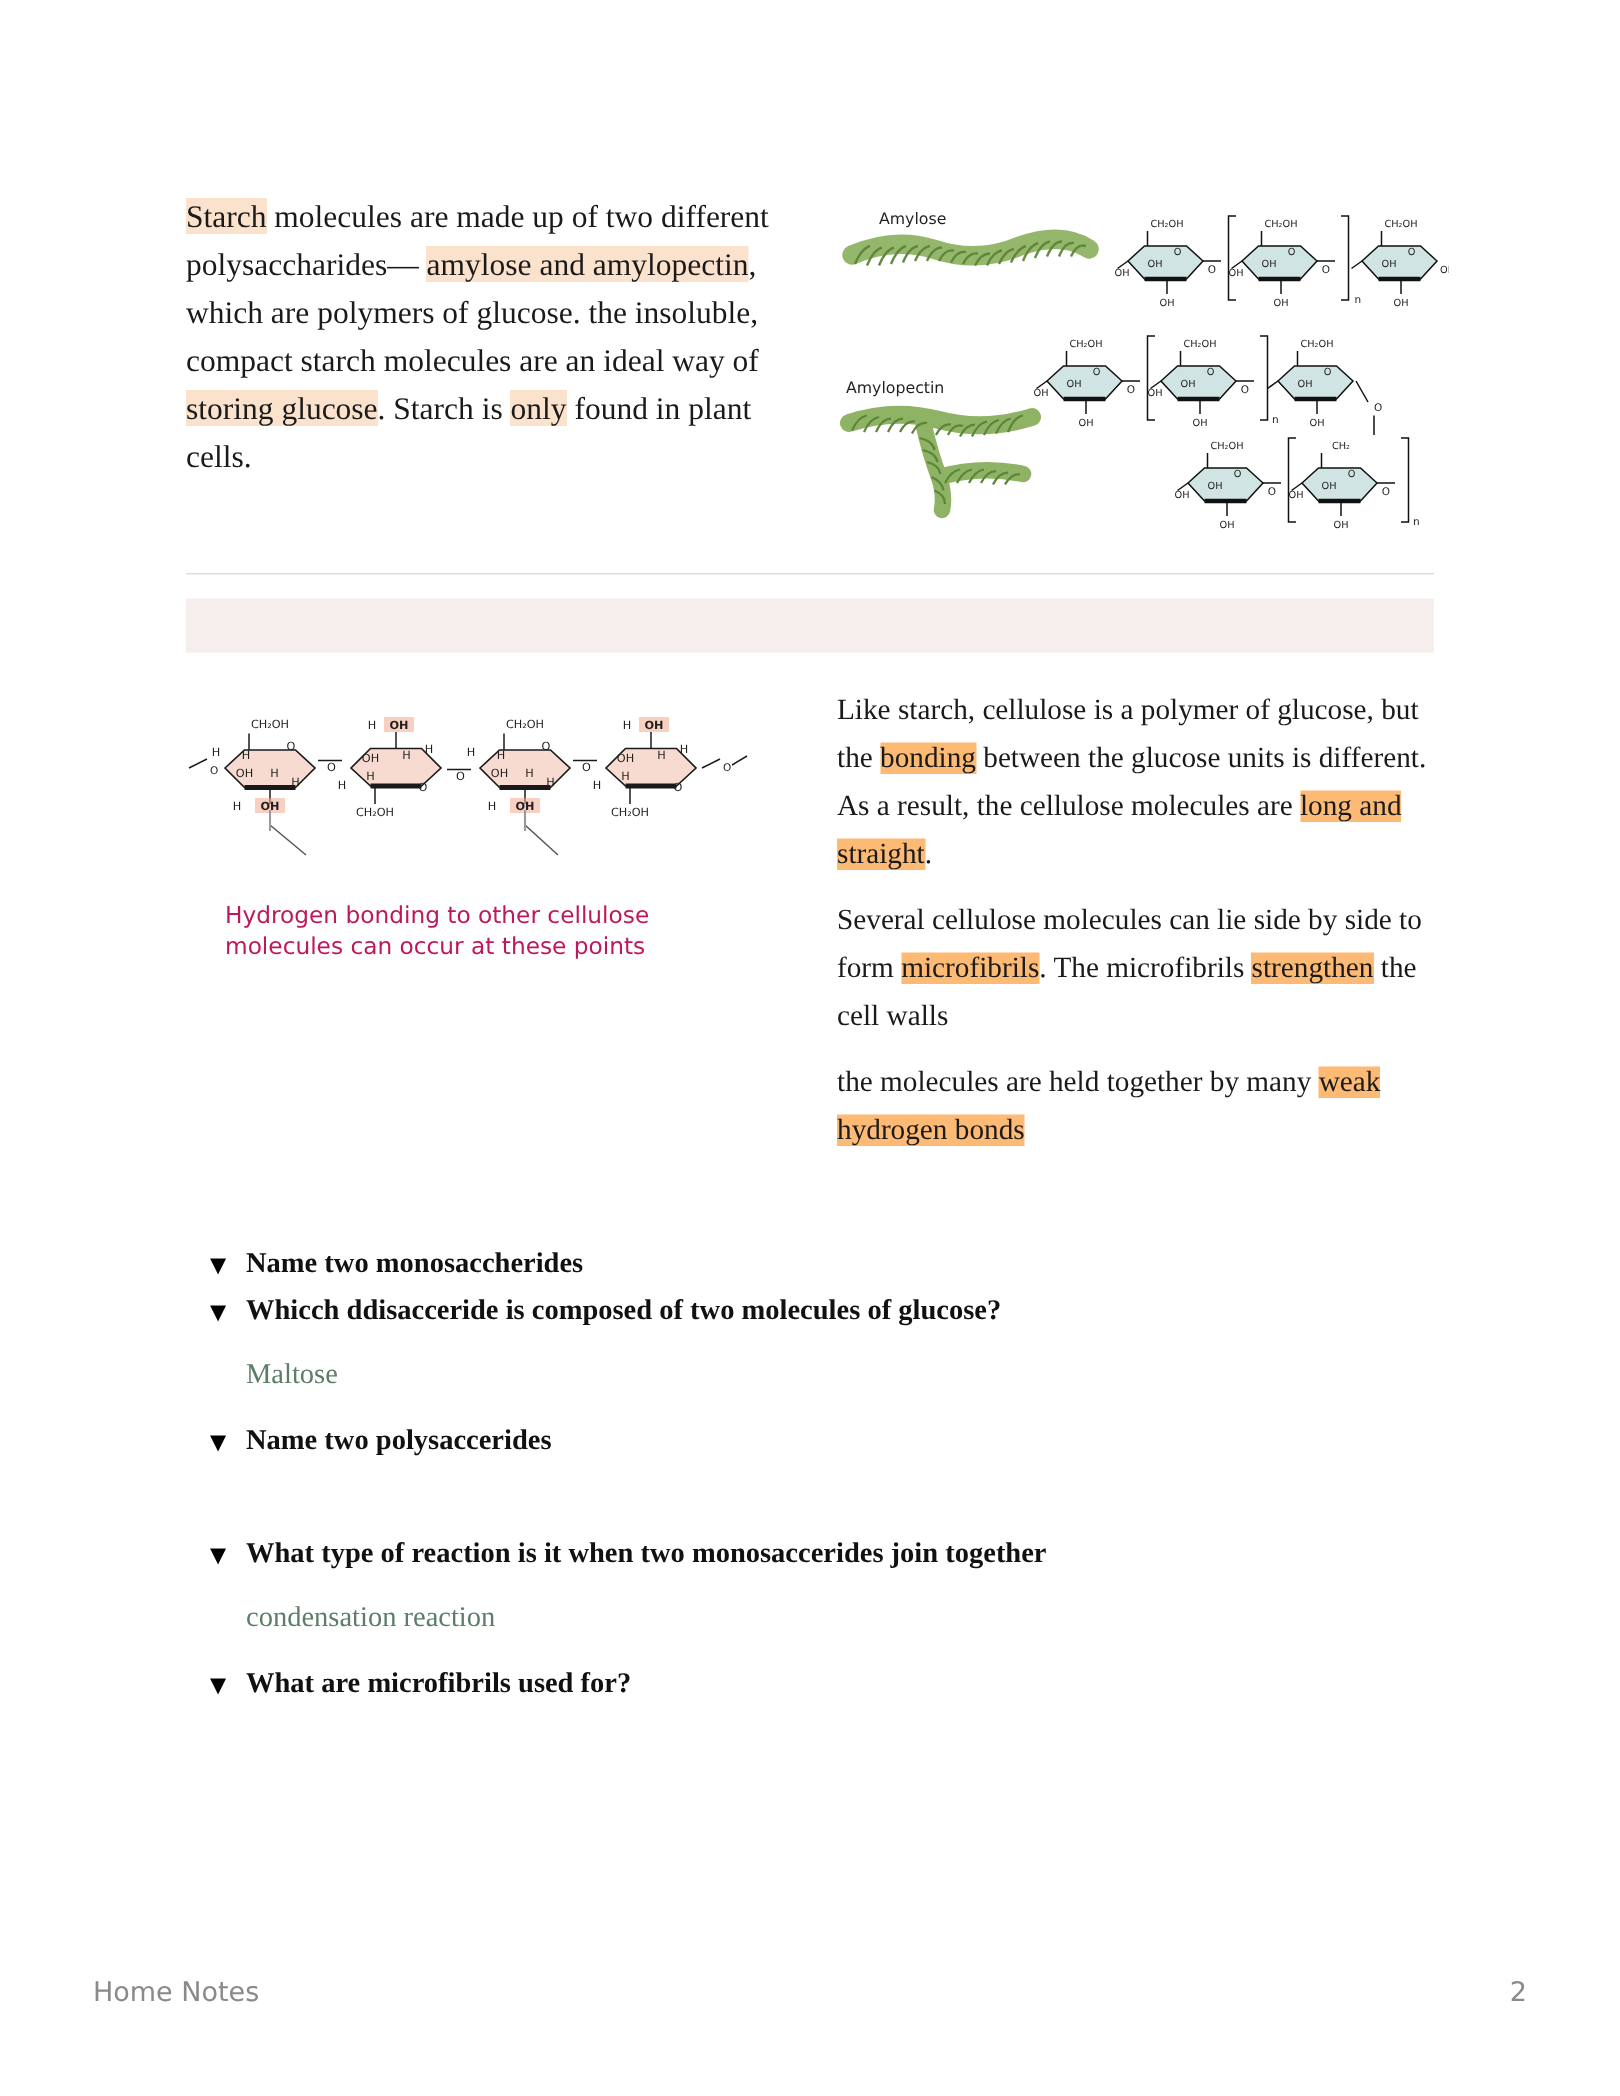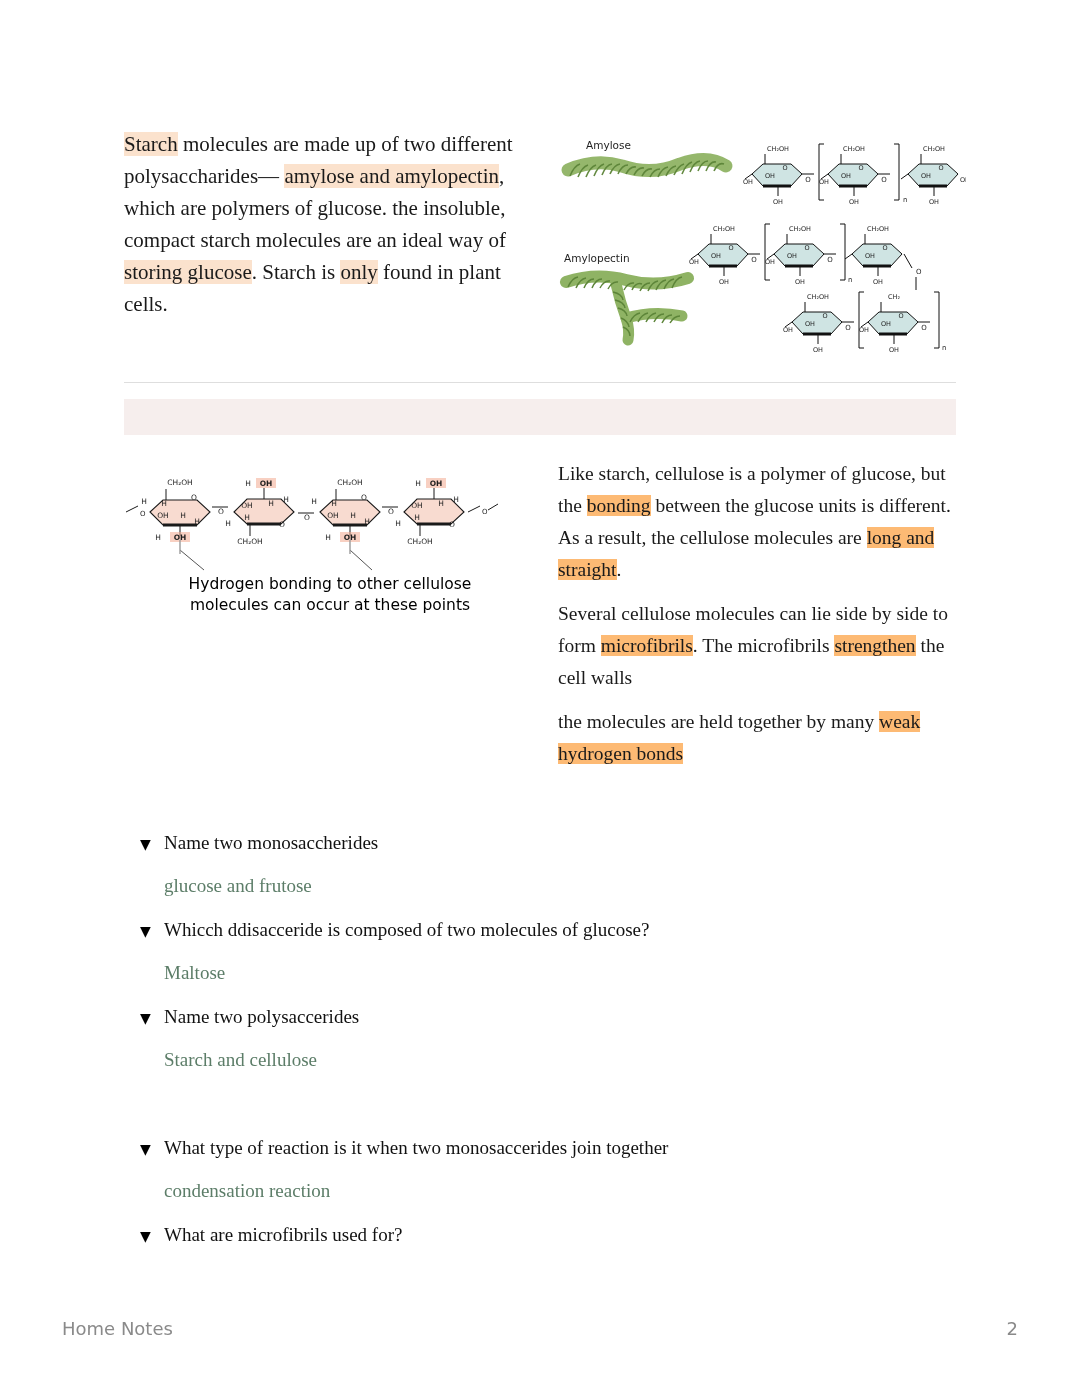--- a/index.html
+++ b/index.html
@@ -71,27 +71,27 @@
   .sec2-figure {
     position: absolute;
     left: 124px;
     top: 462px;
     width: 400px;
     height: 160px;
   }
   .sec2-caption {
     position: absolute;
     left: 150px;
-    top: 574px;
+    top: 600px;
     width: 360px;
     font-family: "DejaVu Sans", "Liberation Sans", sans-serif;
     font-size: 15.5px;
     line-height: 21px;
-    color: #000000;
-    text-align: center;
+    color: #be185d;
+    text-align: left;
   }
   .sec2-text {
     position: absolute;
     left: 558px;
     top: 458px;
     width: 400px;
     font-size: 19.5px;
     line-height: 32px;
   }
   .sec2-text p { margin: 0 0 12px 0; }
@@ -113,21 +113,21 @@
     color: #111111;
   }
   .qa-tri {
     flex: 0 0 auto;
     width: 24px;
     font-size: 14px;
     line-height: 30px;
     color: #000000;
     font-family: "DejaVu Sans", "Liberation Sans", sans-serif;
   }
-  .qa-qtext { flex: 1 1 auto; }
+  .qa-qtext { flex: 1 1 auto; font-weight: bold; }
   .qa-a {
     margin-left: 24px;
     line-height: 30px;
     padding-top: 12px;
     padding-bottom: 14px;
     color: #5c7d68;
   }
   .qa-gap { height: 44px; }
 
   
@@ -452,37 +452,35 @@
     <p><span>the molecules are held together by many </span><span class="hl-pink">weak hydrogen bonds</span></p>
   </div>
 
   <div class="qa">
 
     <div class="qa-item">
       <div class="qa-q">
         <span class="qa-tri">▼</span>
         <span class="qa-qtext">Name two monosaccherides</span>
       </div>
-      <div class="qa-a">glucose and frutose</div>
     </div>
 
     <div class="qa-item">
       <div class="qa-q">
         <span class="qa-tri">▼</span>
         <span class="qa-qtext">Whicch ddisacceride is composed of two molecules of glucose?</span>
       </div>
       <div class="qa-a">Maltose</div>
     </div>
 
     <div class="qa-item">
       <div class="qa-q">
         <span class="qa-tri">▼</span>
         <span class="qa-qtext">Name two polysaccerides</span>
       </div>
-      <div class="qa-a">Starch and cellulose</div>
     </div>
 
     <div class="qa-gap"></div>
 
     <div class="qa-item">
       <div class="qa-q">
         <span class="qa-tri">▼</span>
         <span class="qa-qtext">What type of reaction is it when two monosaccerides join together</span>
       </div>
       <div class="qa-a">condensation reaction</div>

